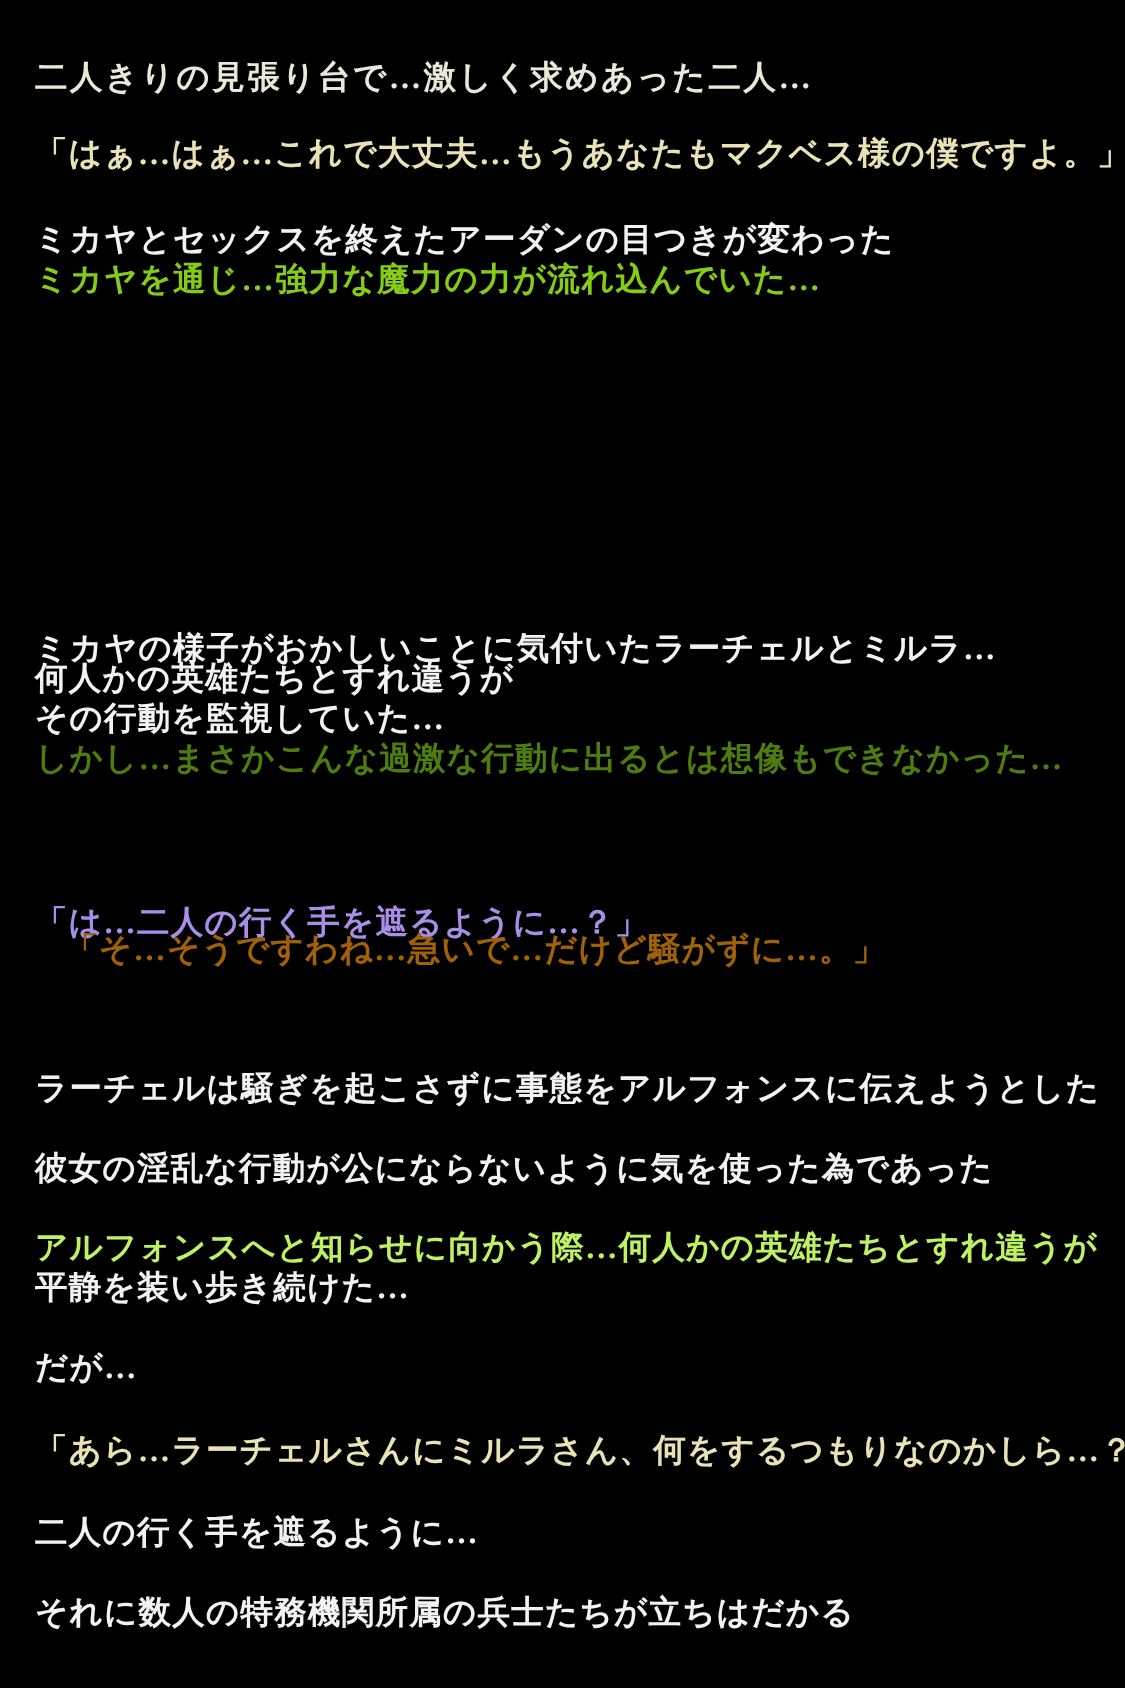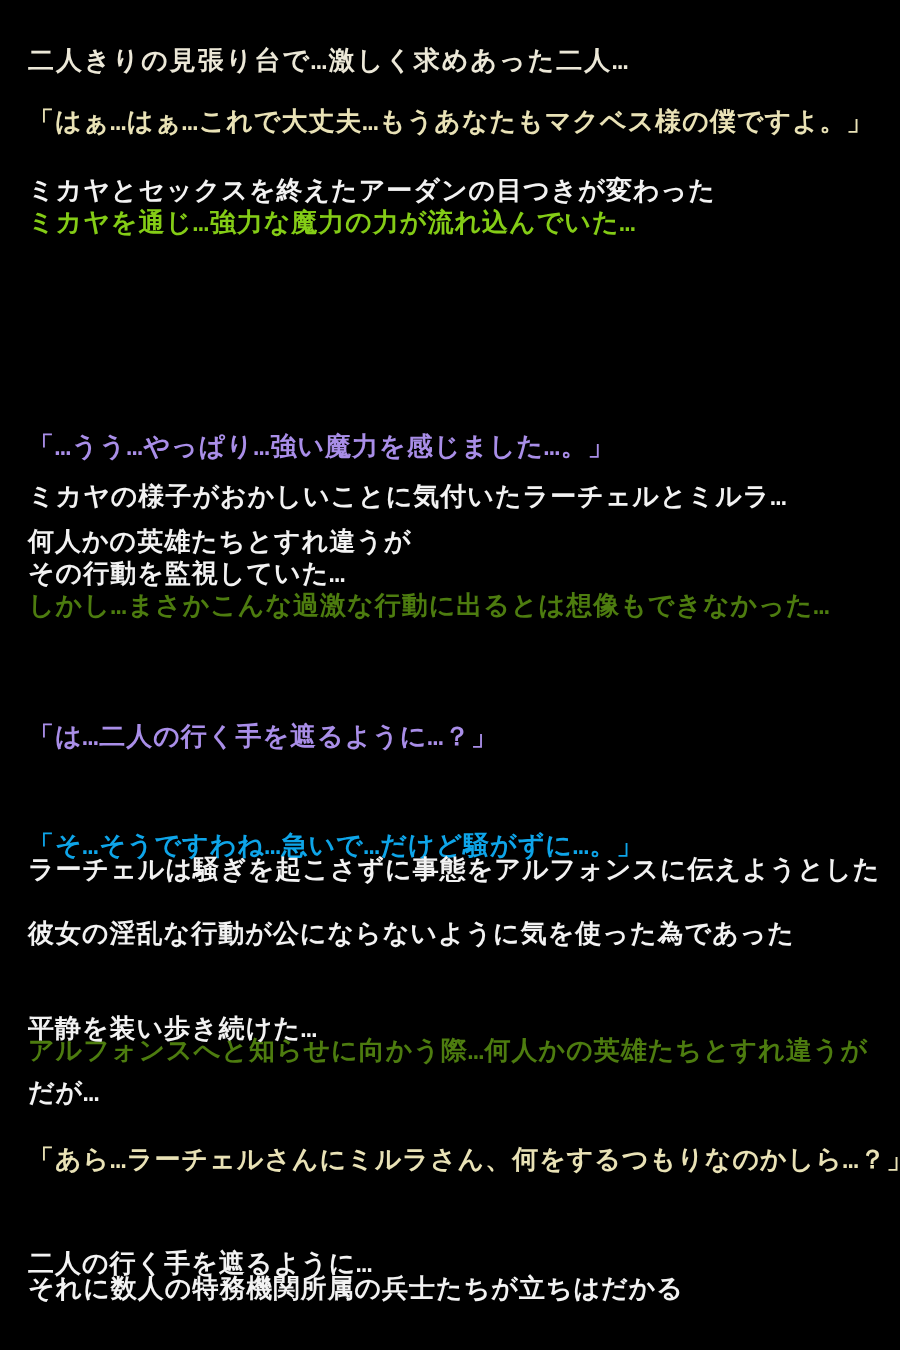--- a/index.html
+++ b/index.html
@@ -6,21 +6,21 @@
     margin: 0;
     padding: 0;
     background: #000000;
   }
   #screen {
     position: relative;
     width: 900px;
     height: 1350px;
     background: #000000;
     overflow: hidden;
-    font-family: Liberation Mono, monospace;
+    font-family: Liberation Serif, serif;
   }
   .line {
     position: absolute;
     left: 28px;
     font-size: 26px;
     font-weight: bold;
     letter-spacing: 1px;
     white-space: nowrap;
     line-height: 32px;
   }
@@ -30,28 +30,27 @@
   }
 </style>
 </head>
 <body>
 
 <div id="screen">
   <div class="line heading" style="top: 46px; color: rgb(236, 232, 216);">二人きりの見張り台で…激しく求めあった二人…</div>
   <div class="line" style="top: 107px; color: rgb(233, 226, 182);">「はぁ…はぁ…これで大丈夫…もうあなたもマクベス様の僕ですよ。」</div>
   <div class="line" style="top: 176px; color: rgb(242, 242, 242);">ミカヤとセックスを終えたアーダンの目つきが変わった</div>
   <div class="line" style="top: 208px; color: #84cc16;">ミカヤを通じ…強力な魔力の力が流れ込んでいた…</div>
-  <div class="line" style="top: 432px; color: rgb(169, 142, 232);">「…うう…やっぱり…強い魔力を感じました…。」</div>
-  <div class="line" style="top: 482px; color: rgb(242, 242, 242); text-align: right;">ミカヤの様子がおかしいことに気付いたラーチェルとミルラ…</div>
+  <div class="line" style="top: 503px; color: rgb(242, 242, 242); text-align: right;">ミカヤの様子がおかしいことに気付いたラーチェルとミルラ…</div>
   <div class="line" style="top: 527px; color: rgb(242, 242, 242);">何人かの英雄たちとすれ違うが</div>
   <div class="line" style="top: 559px; color: rgb(242, 242, 242);">その行動を監視していた…</div>
   <div class="line" style="top: 591px; color: #4d7c0f;">しかし…まさかこんな過激な行動に出るとは想像もできなかった…</div>
   <div class="line" style="top: 722px; color: rgb(169, 142, 232);">「は…二人の行く手を遮るように…？」</div>
-  <div class="line" style="top: 831px; color: #0ea5e9;">「そ…そうですわね…急いで…だけど騒がずに…。」</div>
+  <div class="line" style="top: 744px; color: #a16207; margin-left: 24px;">「そ…そうですわね…急いで…だけど騒がずに…。」</div>
   <div class="line" style="top: 855px; color: rgb(242, 242, 242);">ラーチェルは騒ぎを起こさずに事態をアルフォンスに伝えようとした</div>
   <div class="line" style="top: 919px; color: rgb(242, 242, 242);">彼女の淫乱な行動が公にならないように気を使った為であった</div>
-  <div class="line" style="top: 1036px; color: #4d7c0f;">アルフォンスへと知らせに向かう際…何人かの英雄たちとすれ違うが</div>
+  <div class="line" style="top: 982px; color: #bef264;">アルフォンスへと知らせに向かう際…何人かの英雄たちとすれ違うが</div>
   <div class="line" style="top: 1014px; color: rgb(242, 242, 242);">平静を装い歩き続けた…</div>
   <div class="line" style="top: 1078px; color: rgb(242, 242, 242);">だが…</div>
   <div class="line" style="top: 1145px; color: rgb(233, 226, 182);">「あら…ラーチェルさんにミルラさん、何をするつもりなのかしら…？」</div>
-  <div class="line" style="top: 1210px; color: rgb(242, 242, 242); margin-top: 39px;">二人の行く手を遮るように…</div>
+  <div class="line" style="top: 1210px; color: rgb(242, 242, 242);">二人の行く手を遮るように…</div>
   <div class="line" style="top: 1274px; color: rgb(242, 242, 242);">それに数人の特務機関所属の兵士たちが立ちはだかる</div>
 </div>
 
 </body></html>

